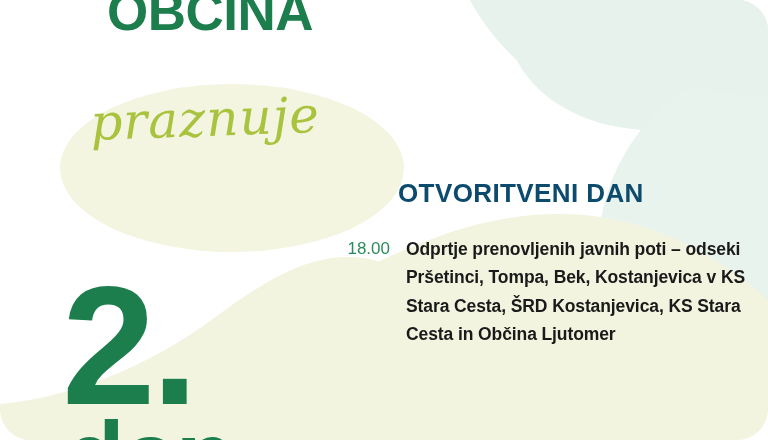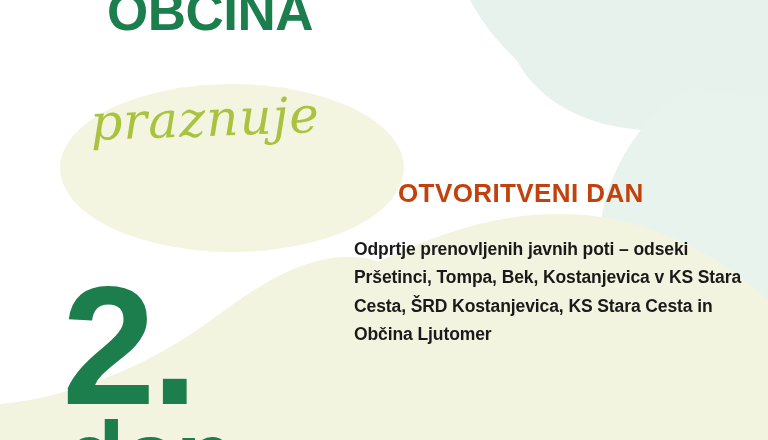--- a/index.html
+++ b/index.html
@@ -9,20 +9,21 @@
   }
   body {
     font-family: "Liberation Sans", sans-serif;
   }
   #poster {
     position: relative;
     width: 768px;
     height: 440px;
     overflow: hidden;
     background: #ffffff;
+    border-radius: 31px;
   }
 
   
   .bg-layer {
     position: absolute;
     inset: 0;
     width: 768px;
     height: 440px;
     pointer-events: none;
   }
@@ -94,41 +95,41 @@
     left: 330px;
     top: 178px;
     width: 420px;
     z-index: 6;
   }
   .program-title {
     font-family: "Liberation Sans", sans-serif;
     font-weight: bold;
     font-size: 26px;
     letter-spacing: 0.4px;
-    color: #c2410c;
+    color: #0c4a6e;
     margin: 0 0 26px 68px;
     white-space: nowrap;
   }
   .program-row {
     display: flex;
     align-items: flex-start;
   }
   .program-time {
     flex: 0 0 60px;
     text-align: right;
     font-family: "Liberation Sans", sans-serif;
     font-size: 17px;
     font-weight: normal;
     color: #2b8b5d;
     line-height: 1.62;
     padding-right: 0;
   }
   .program-desc {
     flex: 1 1 auto;
-    margin-left: 24px;
+    margin-left: 16px;
     font-family: "Liberation Sans", sans-serif;
     font-weight: bold;
     font-size: 17.5px;
     line-height: 1.62;
     color: #1a1a1a;
     letter-spacing: -0.1px;
   }
 </style>
 </head>
 <body>
@@ -167,17 +168,18 @@
 
   <div class="script-word">praznuje</div>
 
   <div class="day-number">2.</div>
   <div class="day-word">dan</div>
 
   <div class="program">
     <div class="program-title">OTVORITVENI DAN</div>
 
     <div class="program-row">
+      <div class="program-time">18.00</div>
       <div class="program-desc">Odprtje prenovljenih javnih poti – odseki Pršetinci, Tompa, Bek, Kostanjevica v KS Stara Cesta, ŠRD Kostanjevica, KS Stara Cesta in Občina Ljutomer</div>
     </div>
   </div>
 
 </div>
 
 </body></html>

